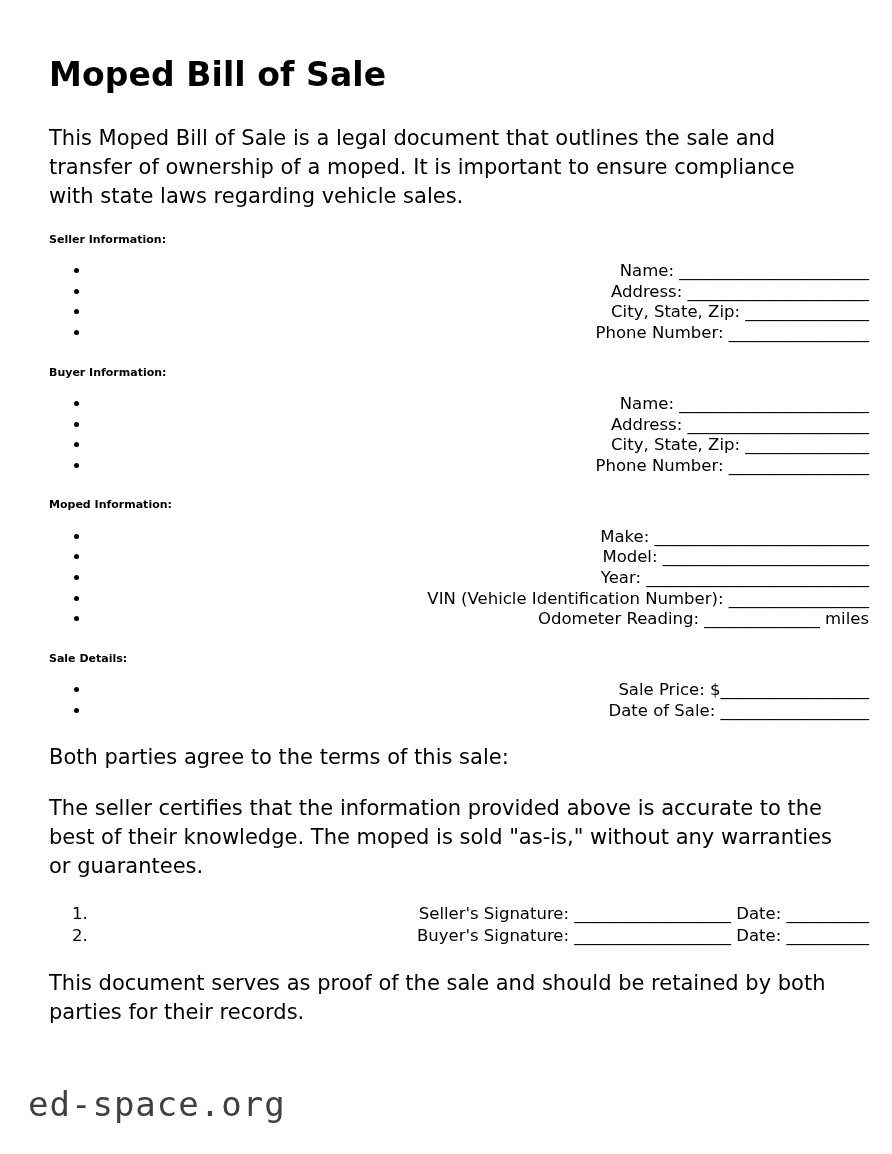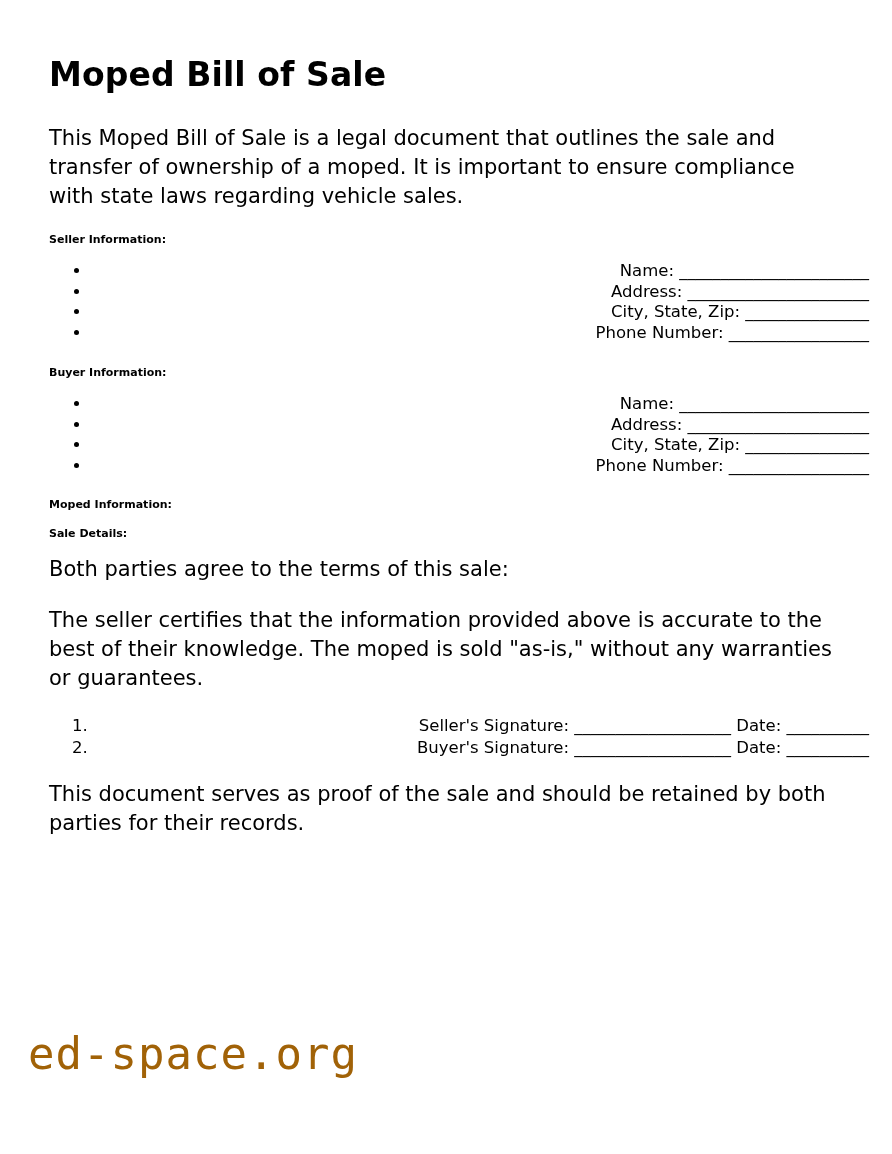--- a/index.html
+++ b/index.html
@@ -62,24 +62,24 @@
   ol.sign-list li {
     font-size: 16.5px;
     line-height: 1.32;
     margin: 0;
     padding: 0;
     text-align: right;
   }
   .watermark {
     position: absolute;
     left: 28px;
-    top: 1028px;
+    top: 1084px;
     font-family: "DejaVu Sans Mono", monospace;
-    font-size: 44px;
-    color: #a16207;
+    font-size: 34px;
+    color: #404040;
     letter-spacing: 1px;
     white-space: nowrap;
   }
 </style>
 </head>
 <body>
 
 <div class="page">
 
   <h1 class="doc-title">Moped Bill of Sale</h1>
@@ -96,22 +96,33 @@
 
   <h2 class="section-heading">Buyer Information:</h2>
   <ul class="field-list">
     <li>Name: _______________________</li>
     <li>Address: ______________________</li>
     <li>City, State, Zip: _______________</li>
     <li>Phone Number: _________________</li>
   </ul>
 
   <h2 class="section-heading">Moped Information:</h2>
+  <ul class="field-list">
+    <li>Make: __________________________</li>
+    <li>Model: _________________________</li>
+    <li>Year: ___________________________</li>
+    <li>VIN (Vehicle Identification Number): _________________</li>
+    <li>Odometer Reading: ______________ miles</li>
+  </ul>
 
   <h2 class="section-heading">Sale Details:</h2>
+  <ul class="field-list">
+    <li>Sale Price: $__________________</li>
+    <li>Date of Sale: __________________</li>
+  </ul>
 
   <p class="body-text">Both parties agree to the terms of this sale:</p>
 
   <p class="body-text">The seller certifies that the information provided above is accurate to the best of their knowledge. The moped is sold "as-is," without any warranties or guarantees.</p>
 
   <ol class="sign-list">
     <li>Seller's Signature: ___________________ Date: __________</li>
     <li>Buyer's Signature: ___________________ Date: __________</li>
   </ol>
 

